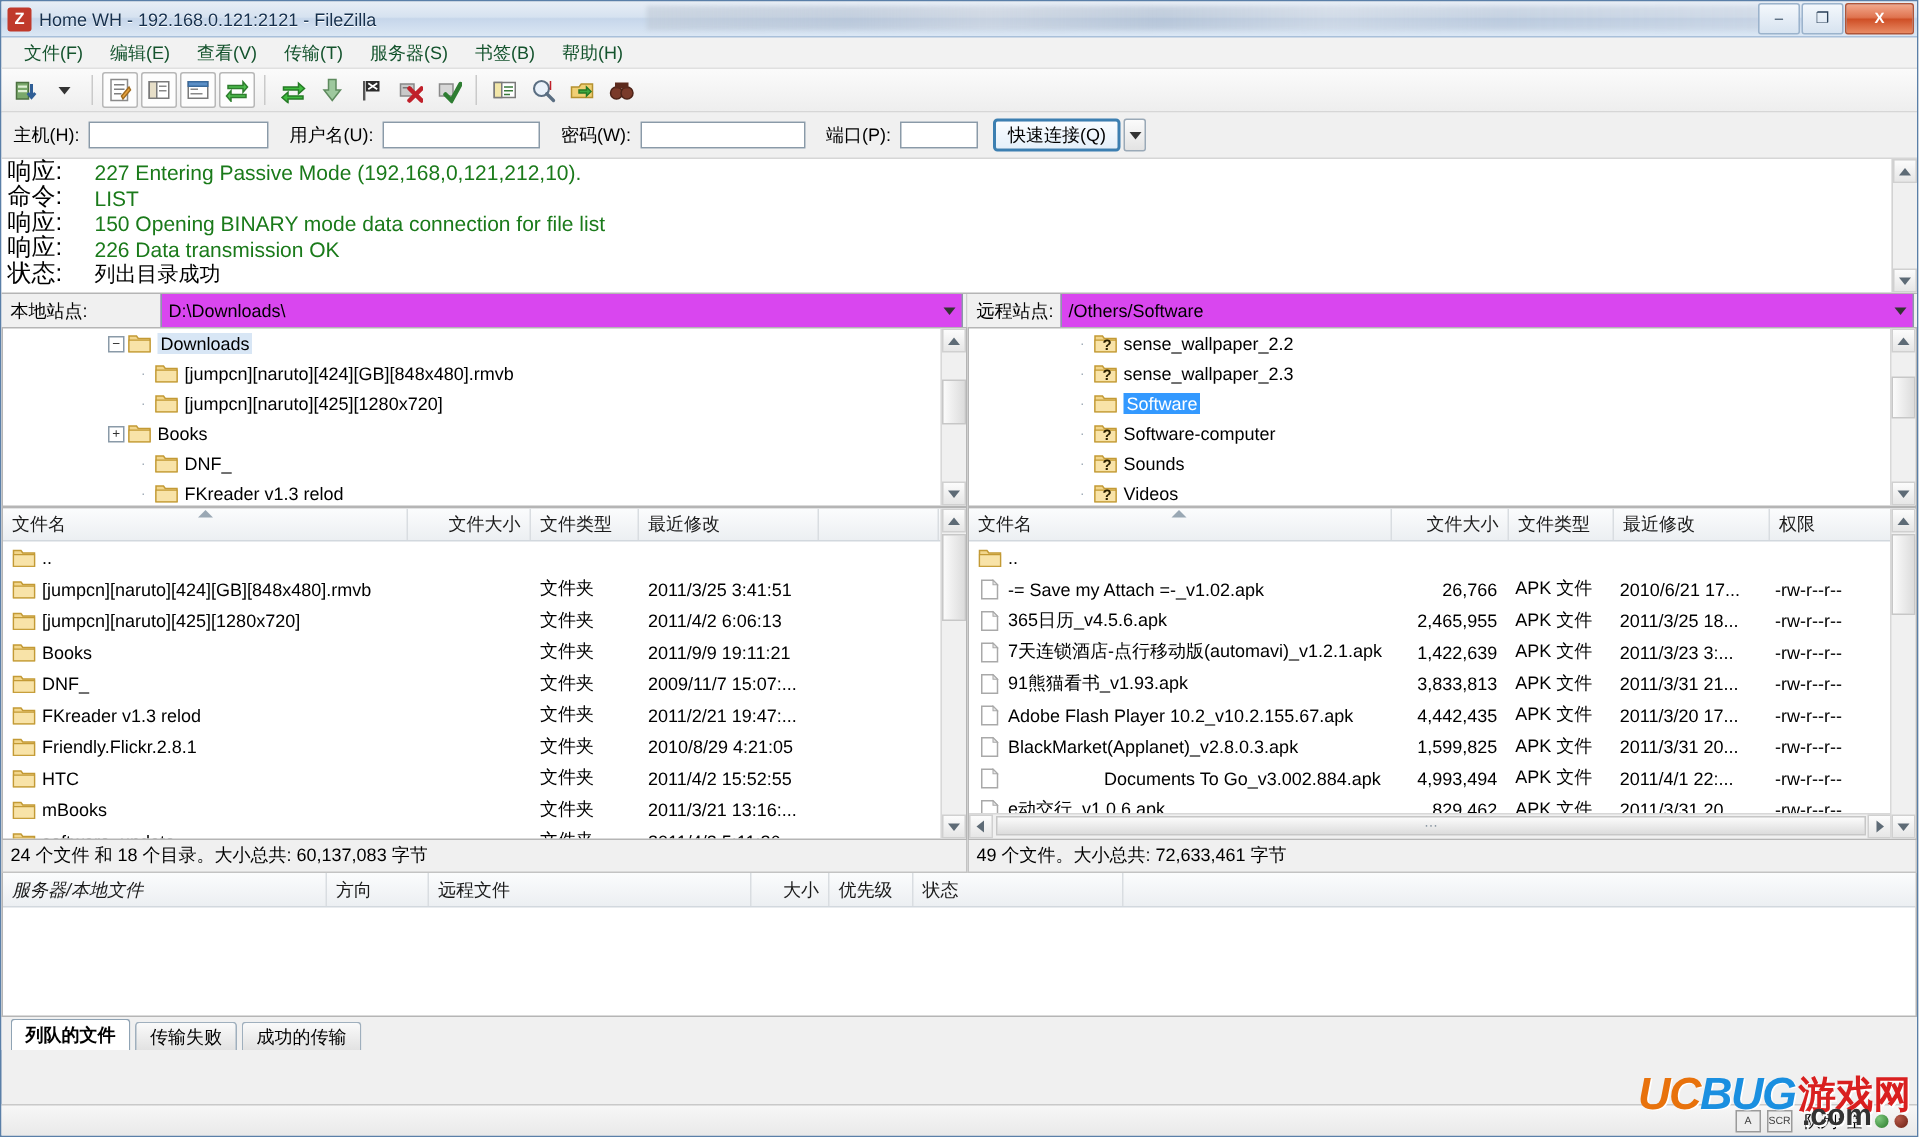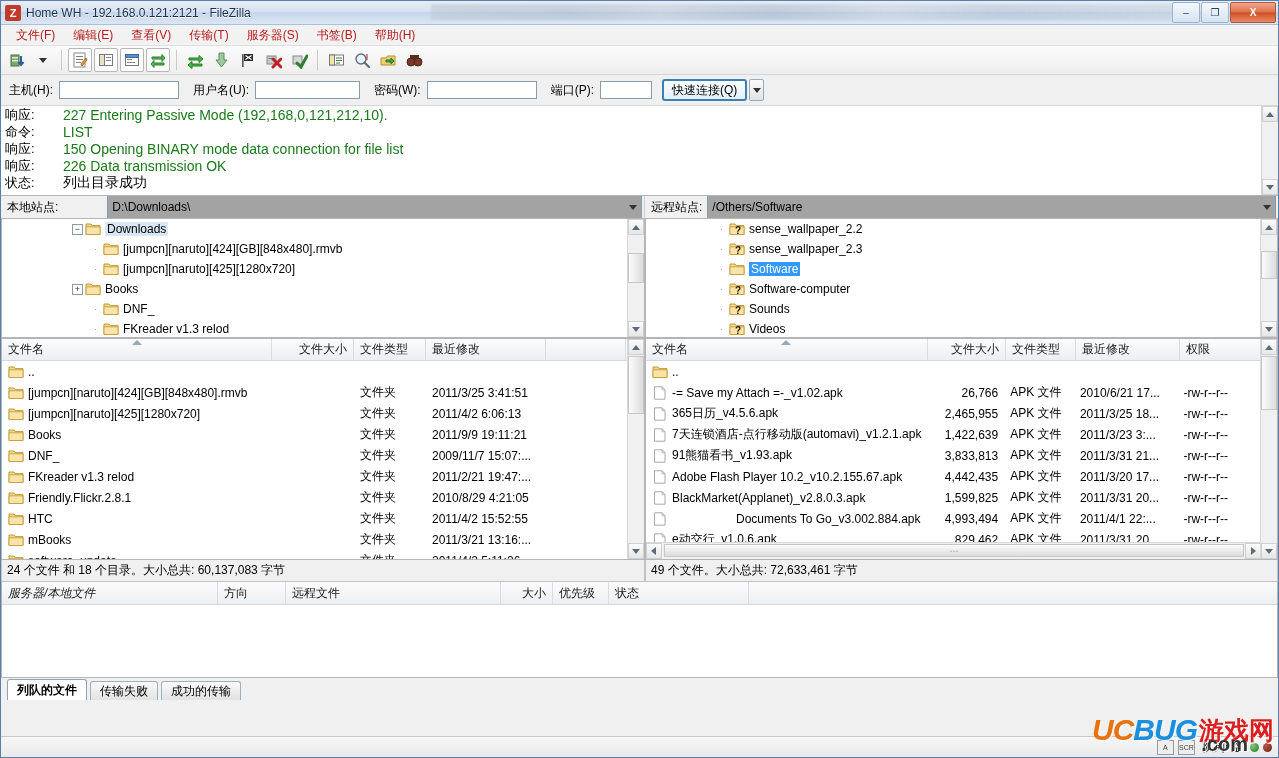--- a/index.html
+++ b/index.html
@@ -68,21 +68,21 @@
 
   
   .menubar {
     height: 20px;
     background: #f2f2f2;
     border-bottom: 1px solid #e0e0e0;
     display: flex; align-items: center;
     padding-left: 6px;
   }
   .menu-item {
-    padding: 2px 9px; font-size: 12px; color: #b91c1c;
+    padding: 2px 9px; font-size: 12px; color: #14532d;
     white-space: nowrap; cursor: default;
   }
 
   
   .toolbar {
     height: 28px;
     background: linear-gradient(to bottom, #fbfbfb, #eeeeee);
     border-bottom: 1px solid #d6d6d6;
     display: flex; align-items: center;
     padding-left: 4px; gap: 2px;
@@ -137,21 +137,21 @@
 
   
   .logpanel {
     height: 89px;
     background: #fff;
     border-bottom: 1px solid #b5b5b5;
     position: relative;
     overflow: hidden;
   }
   .logrow { display: flex; height: 17px; align-items: center; padding-left: 4px; }
-  .logkey { width: 58px; flex: none; color: #000; font-size: 13px; }
+  .logkey { width: 58px; flex: none; color: #000; font-size: 16px; }
   .logtxt { color: #1a7a1a; font-size: 14px; white-space: nowrap; }
   .logtxt.dark { color: #000; }
   .log-vsb {
     position: absolute; right: 0; top: 0; width: 16px; height: 100%;
     background: #f0f0f0; border-left: 1px solid #d2d2d2;
   }
   .sb-arrow {
     width: 16px; height: 16px; background: linear-gradient(to bottom,#fcfcfc,#e6e6e6);
     border: 1px solid #d0d0d0; box-sizing: border-box;
     display: flex; align-items: center; justify-content: center;
@@ -167,21 +167,21 @@
   .pathhalf {
     display: flex; align-items: center;
     height: 22px; background: #f0f0f0;
     box-sizing: border-box;
   }
   .pathhalf.left { width: 645px; border-right: 1px solid #cfcfcf; gap: 44px; }
   .pathhalf.right { width: 634px; }
   .pathlabel { font-size: 12px; padding: 0 5px 0 6px; white-space: nowrap; }
   .pathcombo {
     flex: 1; height: 32px; margin-right: 2px;
-    border: 1px solid #8a9aa8; background: #a3a3a3;
+    border: 1px solid #8a9aa8; background: #d946ef;
     display: flex; align-items: center;
     box-sizing: border-box;
   }
   .pathcombo .val { flex: 1; font-size: 12px; padding-left: 4px; white-space: nowrap; overflow: hidden; }
   .pathcombo .arrowbox {
     width: 16px; height: 17px; display: flex; align-items: center; justify-content: center;
   }
 
   
   .treerow { display: flex; height: 120px; }

